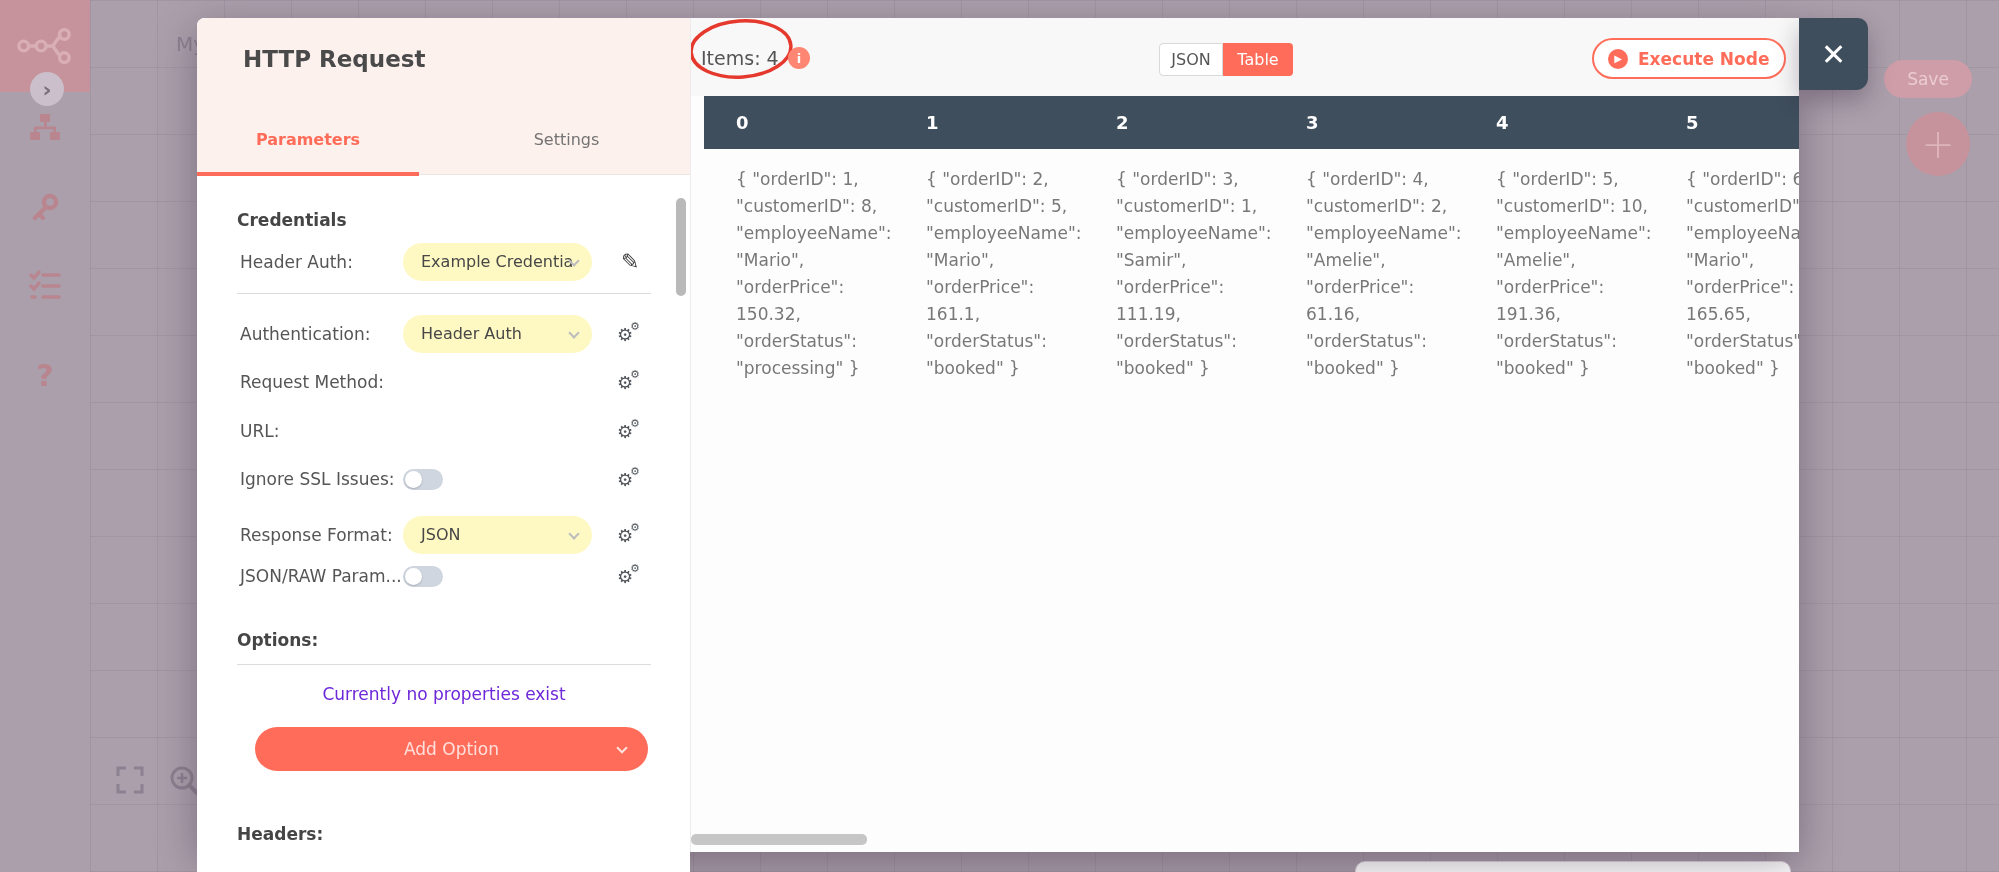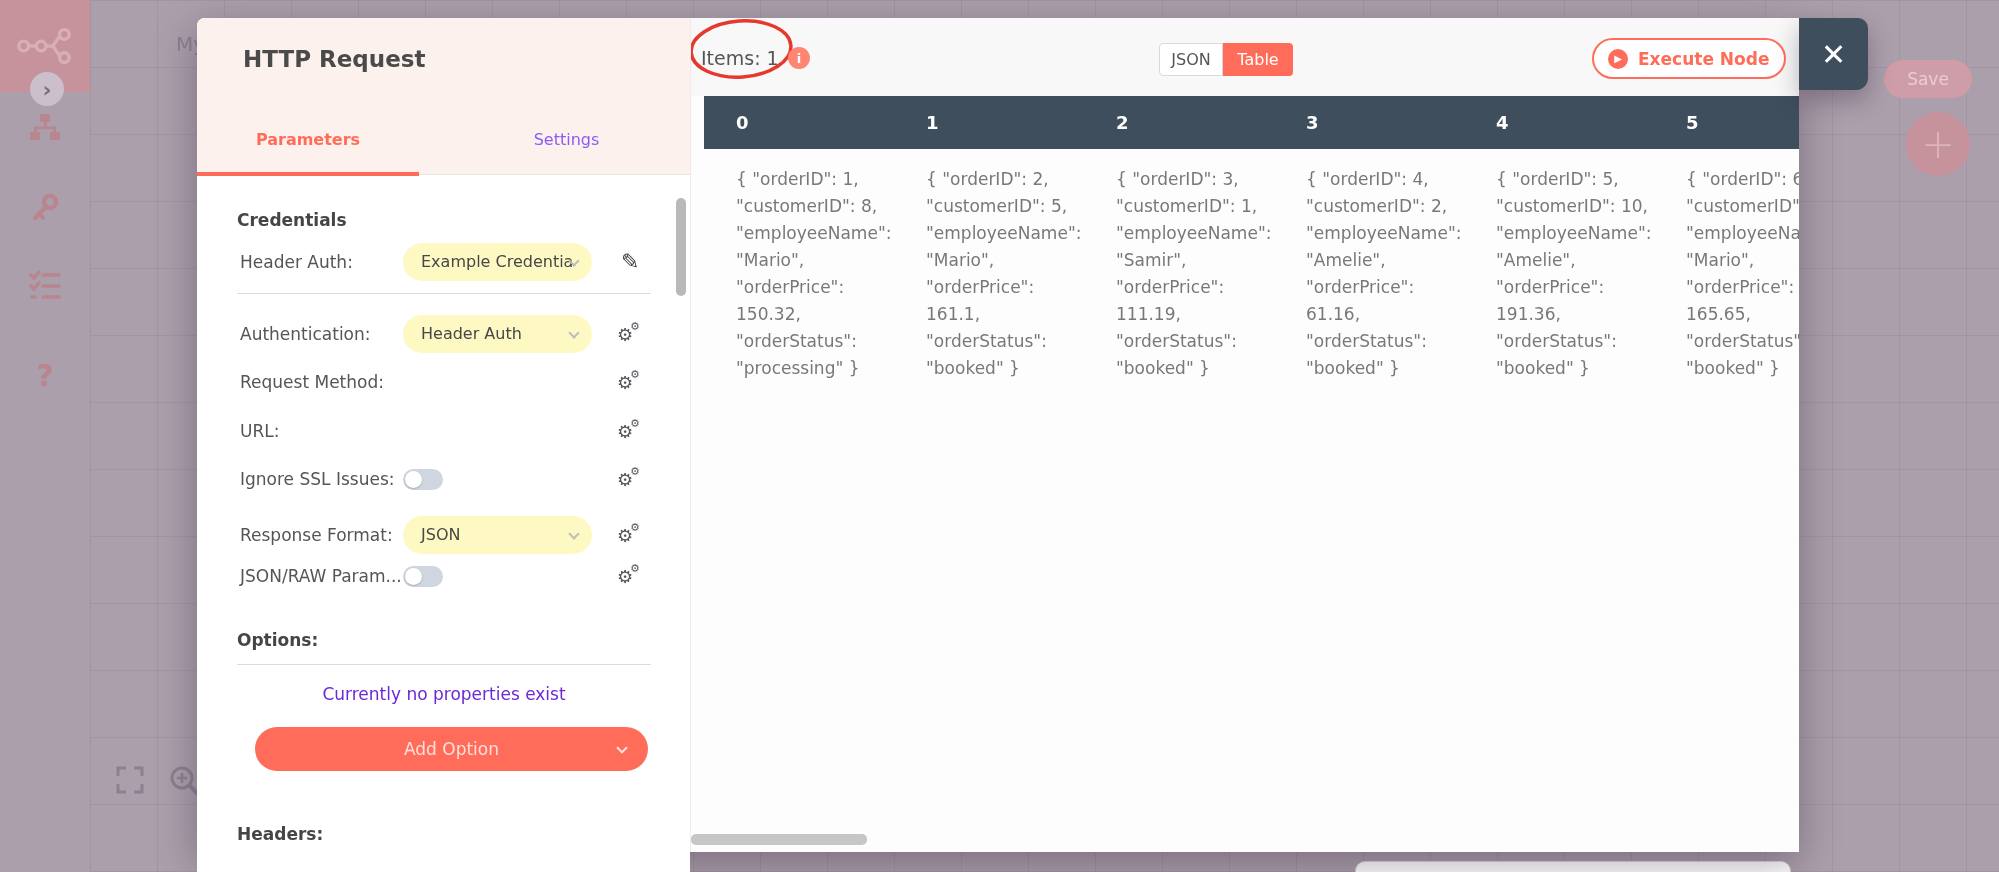--- a/index.html
+++ b/index.html
@@ -40,21 +40,21 @@
     display:flex; align-items:center; justify-content:center; box-shadow:0 10px 24px rgba(40,20,45,0.3); }
 
   
   .form-panel { position:absolute; left:0; top:0; width:493px; height:862px; background:#fff;
     border-radius:8px 0 0 8px; overflow:hidden; }
   .form-header { position:absolute; left:0; top:0; width:493px; height:157px; background:#fdf1ed;
     border-bottom:1px solid #ece4e0; border-radius:8px 0 0 0; }
   .modal-title { position:absolute; left:46px; top:28px; font-size:23px; font-weight:600; color:#4a4a4a; }
   .tab { position:absolute; top:112px; font-size:16px; text-align:center; }
   .tab.params { left:0; width:222px; color:#ff6d5a; font-weight:600; }
-  .tab.settings { left:246px; width:247px; color:#8b5cf6; }
+  .tab.settings { left:246px; width:247px; color:#737373; }
   .tab-underline { position:absolute; left:0; top:154px; width:222px; height:4px; background:#ff6d5a; }
 
   .fheading { position:absolute; left:40px; font-size:17px; font-weight:bold; color:#454545; }
   .flabel { position:absolute; left:43px; font-size:17px; color:#555; height:38px; line-height:38px; }
   .pill { position:absolute; left:206px; width:189px; height:38px; border-radius:19px; background:#fef9c3;
     font-size:16px; color:#474747; line-height:38px; padding-left:18px; white-space:nowrap; overflow:hidden; }
   .chev { position:absolute; right:14px; top:14px; width:8px; height:8px;
     border-right:2px solid #bdbdbd; border-bottom:2px solid #bdbdbd; transform:rotate(45deg); }
   .divider { position:absolute; left:40px; width:414px; height:1px; background:#dcdcdc; }
   .gears { position:absolute; left:420px; top:9px; width:26px; height:24px; color:#53575c; font-size:18px; }
@@ -257,21 +257,21 @@
         <span>Add Option</span>
         <span class="chev"></span>
       </div>
 
       <div class="fheading" style="top:806px;">Headers:</div>
       <div class="v-scroll"></div>
     </div>
 
     <div class="results-panel">
       <div class="results-header">
-        <div class="items-label">Items: 1</div>
+        <div class="items-label">Items: 4</div>
         <svg class="items-ellipse" width="120" height="66" viewBox="0 0 120 66">
           <ellipse cx="60" cy="33" rx="50" ry="28" fill="none" stroke="#e5392e" stroke-width="3.5" transform="rotate(-4 60 33)"></ellipse>
         </svg>
         <div class="info-icon">i</div>
         <div class="view-toggle">
           <div class="vt-json">JSON</div>
           <div class="vt-table">Table</div>
         </div>
         <div class="execute-btn">
           <span class="play-icon">▶</span>

